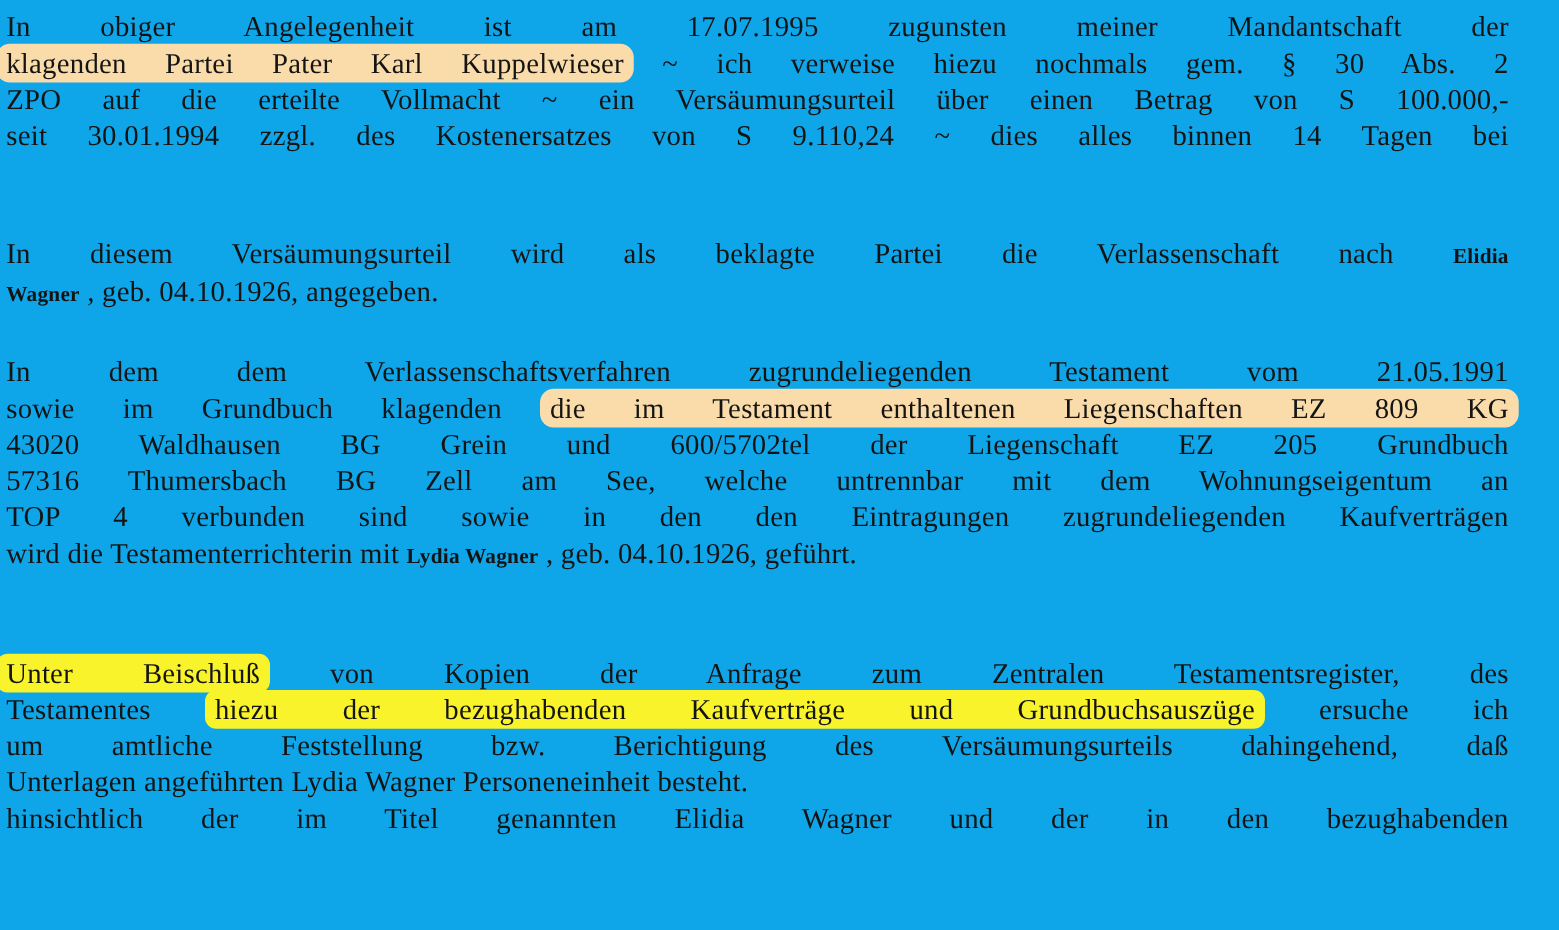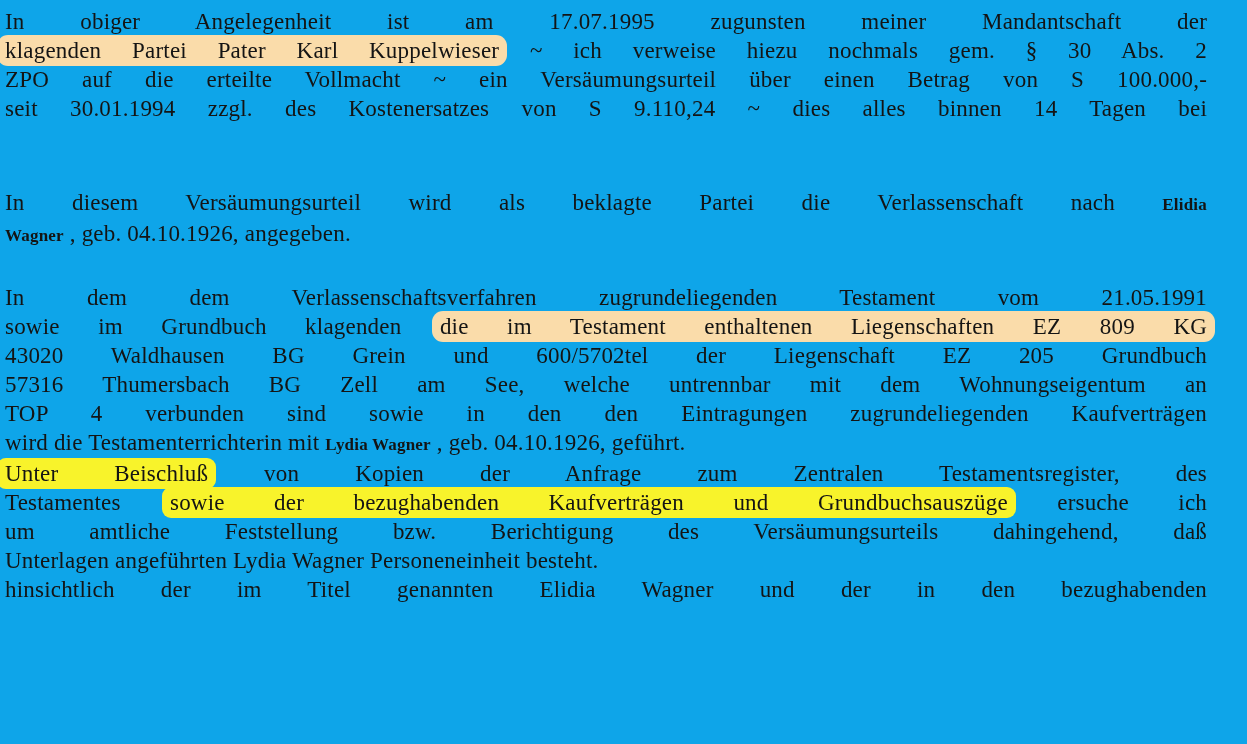--- a/index.html
+++ b/index.html
@@ -17,21 +17,21 @@
     overflow: hidden;
     font-family: "Liberation Serif", "DejaVu Serif", serif;
     font-size: 23px;
     line-height: 29px;
     color: #141414;
     letter-spacing: 0.2px;
   }
   .paragraph { margin: 0; }
   .paragraph.p2 { margin-top: 65px; }
   .paragraph.p3 { margin-top: 33px; }
-  .paragraph.p4 { }
+  .paragraph.p4 { margin-top: 65px; }
   .line {
     text-align: justify;
     text-align-last: justify;
   }
   .line.last {
     text-align: justify;
     text-align-last: left;
   }
   .seg { white-space: normal; }
   .seg.hl-orange {
@@ -73,19 +73,19 @@
       <div class="paragraph p3">
         <div class="line"><span class="seg">In dem dem Verlassenschaftsverfahren zugrundeliegenden Testament vom 21.05.1991</span></div>
         <div class="line"><span class="seg">sowie im Grundbuch klagenden </span><span class="seg hl-orange">die im Testament enthaltenen Liegenschaften EZ 809 KG</span></div>
         <div class="line"><span class="seg">43020 Waldhausen BG Grein und 600/5702tel der Liegenschaft EZ 205 Grundbuch</span></div>
         <div class="line"><span class="seg">57316 Thumersbach BG Zell am See, welche untrennbar mit dem Wohnungseigentum an</span></div>
         <div class="line"><span class="seg">TOP 4 verbunden sind sowie in den den Eintragungen zugrundeliegenden Kaufverträgen</span></div>
         <div class="line last"><span class="seg">wird die Testamenterrichterin mit </span><span class="seg bold">Lydia Wagner</span><span class="seg"> , geb. 04.10.1926, geführt.</span></div>
       </div>
       <div class="paragraph p4">
         <div class="line"><span class="seg hl-yellow">Unter Beischluß</span><span class="seg"> von Kopien der Anfrage zum Zentralen Testamentsregister, des</span></div>
-        <div class="line"><span class="seg">Testamentes </span><span class="seg hl-yellow">sowie der bezughabenden Kaufverträgen und Grundbuchsauszüge</span><span class="seg"> ersuche ich</span></div>
+        <div class="line"><span class="seg">Testamentes </span><span class="seg hl-yellow">hiezu der bezughabenden Kaufverträge und Grundbuchsauszüge</span><span class="seg"> ersuche ich</span></div>
         <div class="line"><span class="seg">um amtliche Feststellung bzw. Berichtigung des Versäumungsurteils dahingehend, daß</span></div>
         <div class="line last"><span class="seg">Unterlagen angeführten Lydia Wagner Personeneinheit besteht.</span></div>
         <div class="line"><span class="seg">hinsichtlich der im Titel genannten Elidia Wagner und der in den bezughabenden</span></div>
       </div>
     </div>
 </div>
 
 </body></html>

